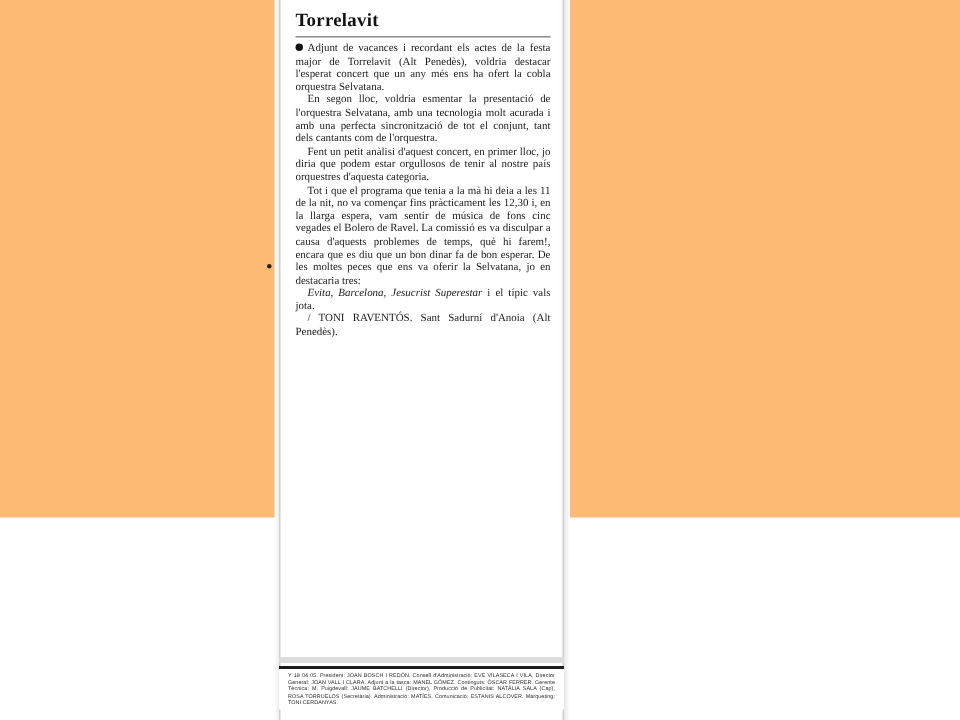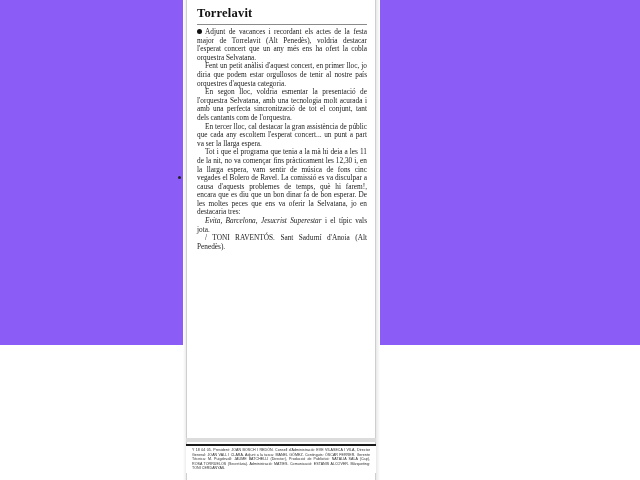--- a/index.html
+++ b/index.html
@@ -11,21 +11,21 @@
     overflow: hidden;
   }
   body {
     font-family: "Liberation Serif", serif;
     color: #000;
   }
   .page {
     position: relative;
     width: 640px;
     height: 345px;
-    background: #8b5cf6;
+    background: #fdba74;
   }
   
   .clipping {
     position: absolute;
     left: 186px;
     top: 0px;
     width: 190px;
     height: 480px;
     background: #ffffff;
     border-left: 1px solid #cfcfcf;
@@ -141,23 +141,22 @@
   <div class="edge-shadow-r"></div>
   <div class="margin-dot"></div>
 
   <div class="clipping">
 
     <div class="headline">Torrelavit</div>
     <hr class="rule">
 
     <div class="body-col">
       <p class="first"><span class="bullet"></span><span>Adjunt de vacances i recordant els actes de la festa major de Torrelavit (Alt Penedès), voldria destacar l'esperat concert que un any més ens ha ofert la cobla orquestra Selvatana.</span></p>
+      <p>En segon lloc, voldria esmentar la presentació de l'orquestra Selvatana, amb una tecnologia molt acurada i amb una perfecta sincronització de tot el conjunt, tant dels cantants com de l'orquestra.</p>
       <p>Fent un petit anàlisi d'aquest concert, en primer lloc, jo diria que podem estar orgullosos de tenir al nostre país orquestres d'aquesta categoria.</p>
-      <p>En segon lloc, voldria esmentar la presentació de l'orquestra Selvatana, amb una tecnologia molt acurada i amb una perfecta sincronització de tot el conjunt, tant dels cantants com de l'orquestra.</p>
-      <p>En tercer lloc, cal destacar la gran assistència de públic que cada any escoltem l'esperat concert... un punt a part va ser la llarga espera.</p>
       <p><span>Tot i que el programa que tenia a la mà hi deia a les 11 de la nit, no va començar fins pràcticament les 12,30 i, en la llarga espera, vam sentir de música de fons cinc vegades el Bolero de Ravel. La comissió es va disculpar a causa d'aquests problemes de temps, què hi farem!, encara que es diu que un bon dinar fa de bon esperar. De les moltes peces que ens va oferir la Selvatana, jo en destacaria tres:</span></p>
       <p><span class="ital">Evita, Barcelona, Jesucrist Superestar</span><span> i el típic vals jota.</span></p>
       <p class="sig">/ TONI RAVENTÓS. Sant Sadurní d'Anoia (Alt Penedès).</p>
     </div>
   </div>
 
   <div class="colophon-strip"></div>
 
   <div class="colophon">
     <div class="line">Y 18 04 05. President: JOAN BOSCH I REDÓN. Consell d'Administració: EVE VILASECA I VILA, Director General: JOAN VALL I CLARA. Adjunt a la tasca: MANEL GÓMEZ. Continguts: ÒSCAR FERRER. Gerente Tècnica: M. Puigdevall: JAUME BATCHELLI (Director), Producció de Publicitat: NATÀLIA SALA (Cap), ROSA TORRUELOS (Secretària). Administració: MATÍES. Comunicació: ESTANIS ALCOVER. Màrqueting: TONI CERDANYAS.</div>

